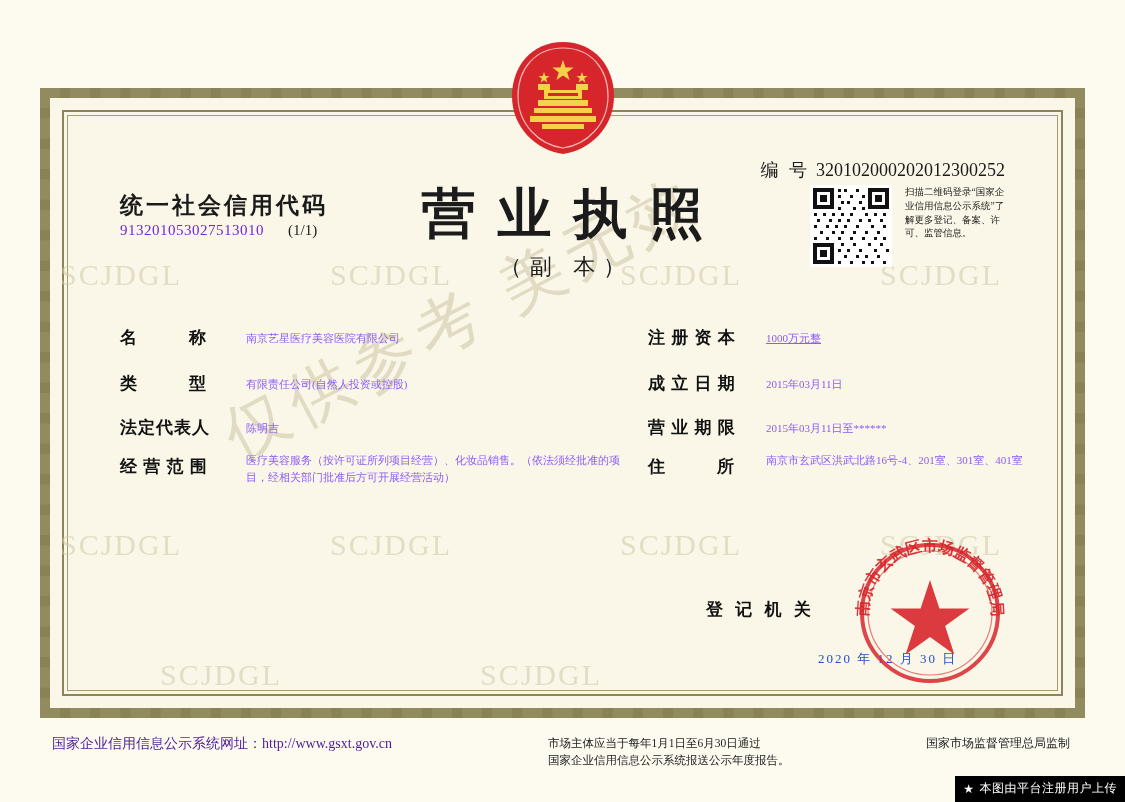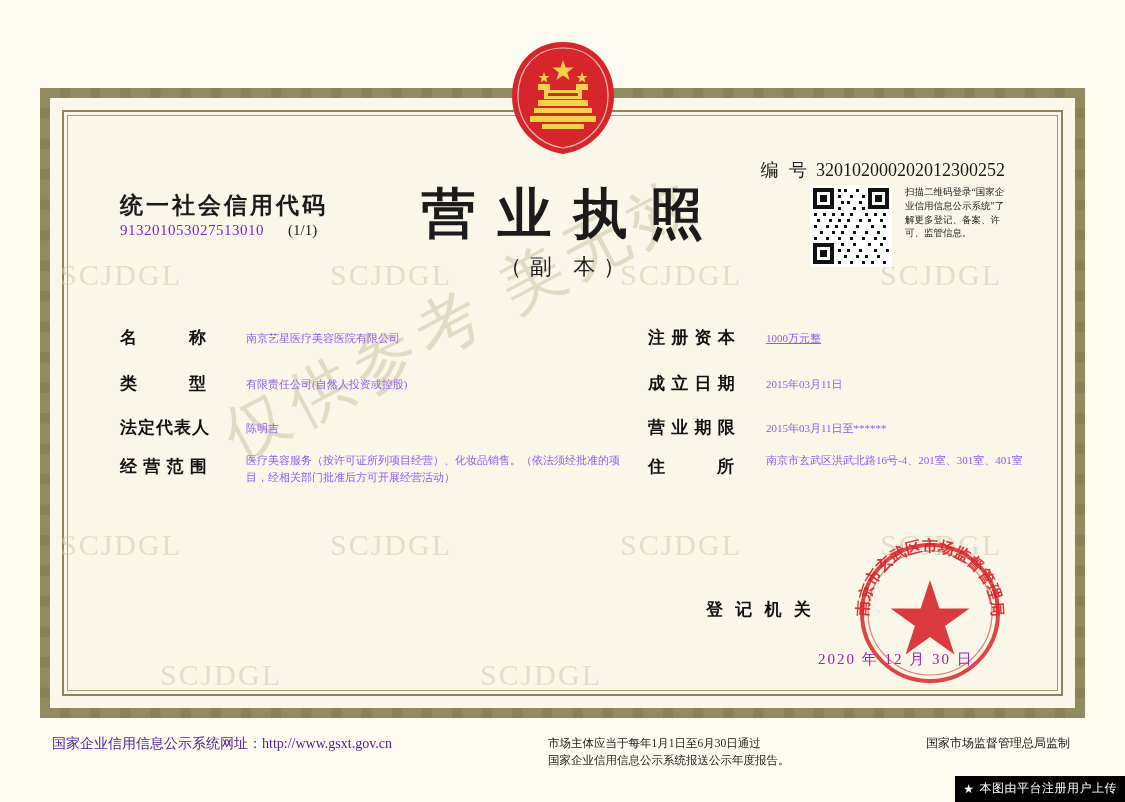--- a/index.html
+++ b/index.html
@@ -128,21 +128,21 @@
     position:absolute;left:845px;top:528px;width:170px;height:170px;
   }
   .seal svg{display:block;}
   .reg-authority{
     position:absolute;left:706px;top:598px;
     font-size:17px;font-weight:bold;color:#111;letter-spacing:4px;
     font-family:"Liberation Serif","DejaVu Serif",serif;
   }
   .issue-date{
     position:absolute;left:818px;top:650px;
-    font-size:15px;color:#a21caf;letter-spacing:2px;
+    font-size:13px;color:#1d4ed8;letter-spacing:2px;
     font-family:"Liberation Serif","DejaVu Serif",serif;
   }
   
   .footer-left{
     position:absolute;left:52px;top:735px;
     font-size:14px;color:#4c1d95;
     font-family:"Liberation Serif","DejaVu Serif",serif;
   }
   .footer-center{
     position:absolute;left:548px;top:735px;

